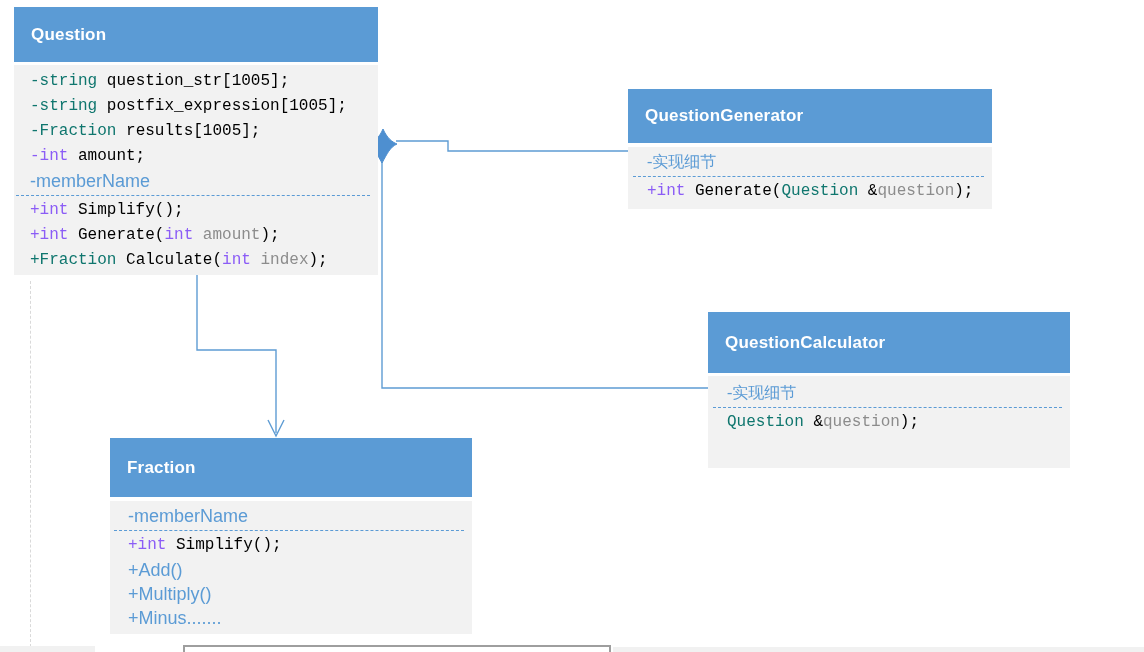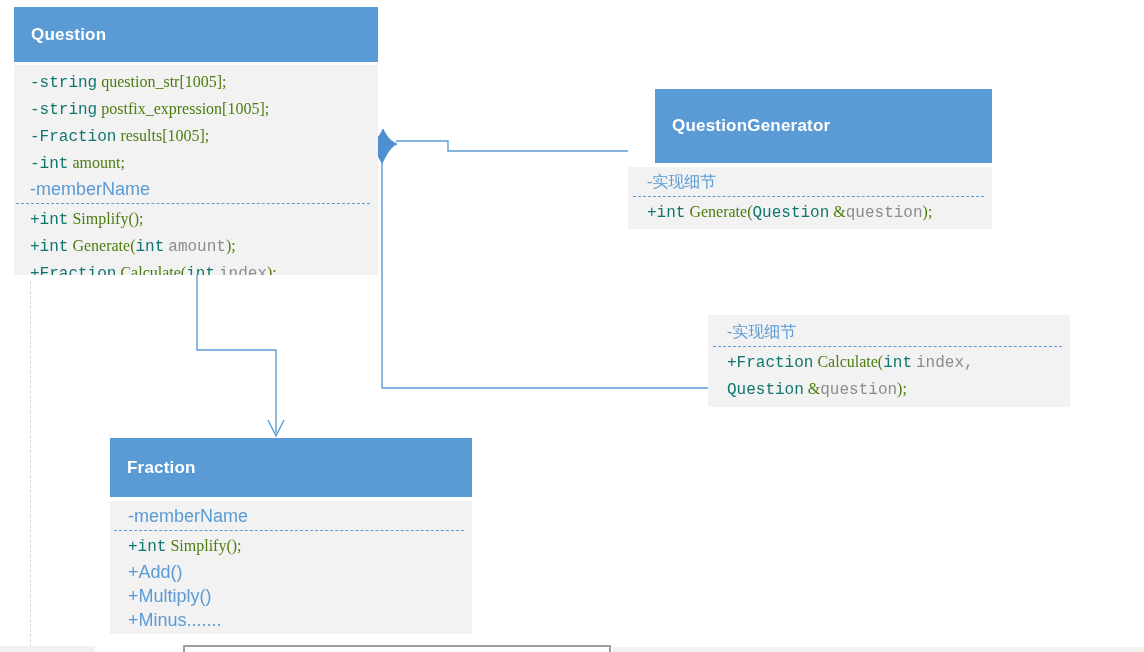--- a/index.html
+++ b/index.html
@@ -16,32 +16,32 @@
   .uml-body{
     background:#F2F2F2;box-sizing:border-box;padding:4px 8px 0 16px;
     overflow:hidden;
   }
   .row{line-height:25px;white-space:pre;}
   .row-mono{font-family:"Liberation Mono",monospace;font-size:16px;}
   .row-sans{font-family:"Liberation Sans",sans-serif;font-size:18px;line-height:24px;}
   .row-serif{font-family:"Liberation Serif",serif;font-size:16px;line-height:24px;}
   .divider{border-top:1px dashed #5B9BD5;margin:2px 0 2px -14px;}
   .tk-teal{color:#0f766e;}
-  .tk-blue{color:#0f766e;}
+  .tk-blue{color:#8b5cf6;}
   .tk-gray{color:#8C8C8C;}
-  .tk-dark{color:#4d7c0f;font-family:Liberation Serif, serif;}
+  .tk-dark{color:#000000;}
   .tk-steel{color:#5B9BD5;}
 
   
   #box-question{left:14px;top:7px;width:364px;}
   #box-question .uml-header{height:55px;}
   #box-question .uml-body{margin-top:3px;height:210px;}
 
   #box-generator{left:628px;top:89px;width:364px;}
-  #box-generator .uml-header{height:74px;margin-left:27px;}
+  #box-generator .uml-header{height:54px;}
   #box-generator .uml-body{margin-top:4px;height:62px;padding-top:3px;padding-left:19px;}
 
   #box-calculator{left:708px;top:312px;width:362px;}
   #box-calculator .uml-header{height:61px;}
   #box-calculator .uml-body{margin-top:3px;height:92px;padding-top:5px;padding-left:19px;}
 
   #box-fraction{left:110px;top:438px;width:362px;}
   #box-fraction .uml-header{height:59px;}
   #box-fraction .uml-body{margin-top:4px;height:133px;padding-top:3px;padding-left:18px;}
 
@@ -93,24 +93,26 @@
       <span>QuestionGenerator</span>
     </div>
     <div class="uml-body">
         <div class="row row-serif"><span class="tk-steel">-实现细节</span></div>
         <div class="divider"></div>
         <div class="row row-mono"><span class="tk-blue">+int</span><span class="tk-dark"> Generate(</span><span class="tk-teal">Question</span><span class="tk-dark"> &amp;</span><span class="tk-gray">question</span><span class="tk-dark">);</span></div>
       </div>
   </div>
 
   <div class="uml-class" id="box-calculator">
+    <div class="uml-header">
+      <span>QuestionCalculator</span>
+    </div>
     <div class="uml-body">
         <div class="row row-serif"><span class="tk-steel">-实现细节</span></div>
         <div class="divider"></div>
-        <div class="row row-mono"><span class="tk-teal">+Fraction</span><span class="tk-dark"> Calculate(</span><span class="tk-blue">int</span><span class="tk-dark"> </span><span class="tk-gray">index,</span></div>
         <div class="row row-mono"><span class="tk-teal">Question</span><span class="tk-dark"> &amp;</span><span class="tk-gray">question</span><span class="tk-dark">);</span></div>
       </div>
   </div>
 
   <div class="uml-class" id="box-fraction">
     <div class="uml-header">
       <span>Fraction</span>
     </div>
     <div class="uml-body">
         <div class="row row-sans"><span class="tk-steel">-memberName</span></div>

